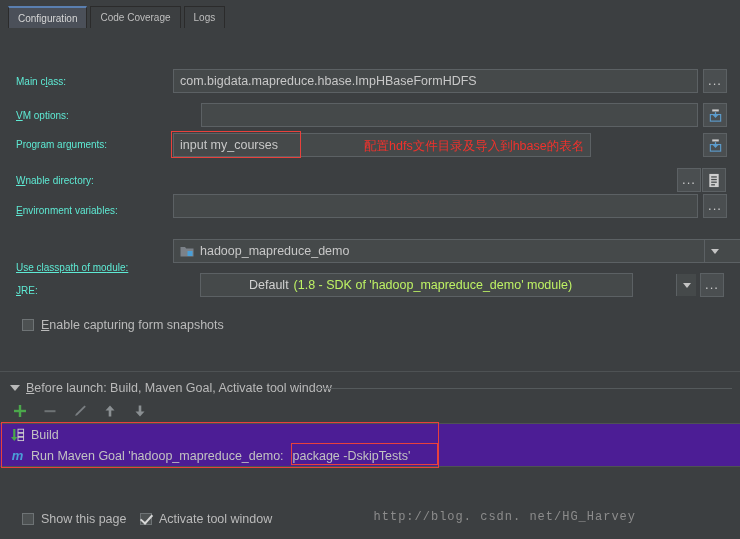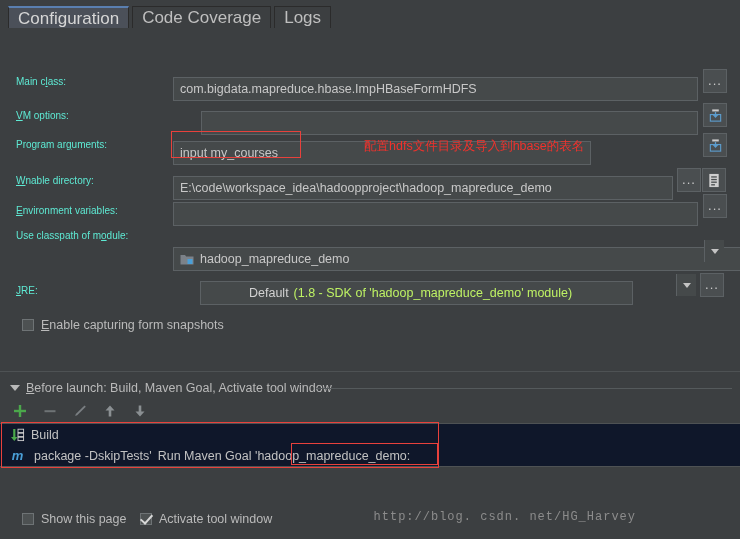--- a/index.html
+++ b/index.html
@@ -15,21 +15,21 @@
 
   
   .tabbar {
     position: absolute; left: 0; top: 0; width: 740px; height: 28px;
     display: flex; align-items: flex-end; padding-left: 8px;
     background: #3c3f41;
   }
   .tab {
     height: 22px; line-height: 21px;
     padding: 0 9px;
-    font-size: 17px;
+    font-size: 10px;
     color: #bfbfbf;
     border: 1px solid #2b2b2b;
     border-bottom: none;
     background: #3c3f41;
     margin-right: 3px;
     white-space: nowrap;
   }
   .tab.selected {
     background: #4b5059;
     border-top: 2px solid #5a7fb0;
@@ -54,21 +54,20 @@
     background: #45494a;
     border: 1px solid #5c6164;
     height: 24px;
     display: flex;
     align-items: center;
     padding: 0 6px;
     font-size: 12.5px;
     color: #c8c8c8;
     white-space: nowrap;
     overflow: hidden;
-    margin-top: 8px;
   }
   .field.combo { padding-right: 22px; }
 
   .dim { color: #bef264; }
   .bright { color: #d2d2d2; }
 
   
   .btn {
     position: absolute;
     width: 24px; height: 24px;
@@ -140,21 +139,21 @@
     border-top: 6px solid #b9b9b9;
   }
   .bl-header .t { font-size: 12.5px; color: #bababa; white-space: nowrap; }
   .bl-line { position: absolute; top: 15px; height: 1px; background: #555a5c; }
 
   .bl-toolbar { position: absolute; left: 12px; top: 30px; display: flex; align-items: center; gap: 14px; }
   .ticon { width: 16px; height: 16px; position: relative; }
 
   .bl-list {
     position: absolute; left: 0; top: 50px; width: 740px; height: 44px;
-    background: #0f172a;
+    background: #4c1d95;
     border-top: 1px solid #4e5254;
     border-bottom: 1px solid #4e5254;
   }
   .bl-item {
     height: 21px; display: flex; align-items: center; gap: 6px;
     padding-left: 10px; font-size: 12.5px; color: #c2c2c2;
     white-space: nowrap;
   }
 
   
@@ -219,23 +218,20 @@
       <svg width="15" height="15" viewBox="0 0 16 16">
         <rect x="2.5" y="7" width="11" height="7" fill="none" stroke="#5c9ccc" stroke-width="1.2"></rect>
         <rect x="4.5" y="1.5" width="7" height="2.2" fill="#c9c9c9"></rect>
         <path d="M8 4.2 L8 9.2 M5.6 7 L8 9.6 L10.4 7" stroke="#5c9ccc" stroke-width="1.4" fill="none"></path>
       </svg>
     </div>
 
     <div class="lbl" style="left:16px; top:147px;">
       <u>W</u><span>nable directory:</span>
     </div>
-    <div class="field" style="left:173px; top:140px; width:500px;">
-      <span>E:\code\workspace_idea\hadoopproject\hadoop_mapreduce_demo</span>
-    </div>
     <div class="btn" style="left:677px; top:140px;">
       <span class="dots">...</span>
     </div>
     <div class="btn" style="left:702px; top:140px;">
       <svg width="14" height="15" viewBox="0 0 14 16">
         <rect x="2" y="1" width="10" height="14" fill="#cfcfcf"></rect>
         <rect x="4" y="3.5" width="6" height="1.4" fill="#4a4e50"></rect>
         <rect x="4" y="6.3" width="6" height="1.4" fill="#4a4e50"></rect>
         <rect x="4" y="9.1" width="6" height="1.4" fill="#4a4e50"></rect>
         <rect x="4" y="11.9" width="4" height="1.4" fill="#4a4e50"></rect>
@@ -245,21 +241,21 @@
     <div class="lbl" style="left:16px; top:177px;">
       <u>E</u><span>nvironment variables:</span>
     </div>
     <div class="field" style="left:173px; top:166px; width:525px;">
       <span></span>
     </div>
     <div class="btn" style="left:703px; top:166px;">
       <span class="dots">...</span>
     </div>
 
-    <div class="lbl" style="left:16px; top:202px;">
+    <div class="lbl" style="left:16px; top:234px;text-decoration:underline;">
       <span>Use classpath of m</span><u>o</u><span>dule:</span>
     </div>
     <div class="field combo" style="left:173px; top:211px; width:608px;">
       <svg width="14" height="13" viewBox="0 0 14 13" style="margin-right:6px;flex:none;">
         <path d="M0.5 2 L5 2 L6.2 3.4 L13.5 3.4 L13.5 11.5 L0.5 11.5 Z" fill="#7c8289"></path>
         <rect x="7.5" y="6" width="5" height="5" fill="#4a9fd8"></rect>
       </svg>
       <span>hadoop_mapreduce_demo</span>
     </div>
     <div class="comboarrow" style="left:704px; top:212px;">
@@ -333,22 +329,22 @@
         <svg width="15" height="14" viewBox="0 0 15 14" style="flex:none;">
           <path d="M3.2 1 L3.2 9 L1 9 L4.3 13 L7.6 9 L5.4 9 L5.4 1 Z" fill="#4ba84b"></path>
           <rect x="8" y="1.2" width="5.6" height="3.4" fill="none" stroke="#cfcfcf" stroke-width="0.9"></rect>
           <rect x="8" y="5.2" width="5.6" height="3.4" fill="none" stroke="#cfcfcf" stroke-width="0.9"></rect>
           <rect x="8" y="9.2" width="5.6" height="3.4" fill="none" stroke="#cfcfcf" stroke-width="0.9"></rect>
         </svg>
         <span>Build</span>
       </div>
       <div class="bl-item">
         <span style="color:#4a9fd8;font-style:italic;font-weight:bold;font-size:13px;flex:none;width:15px;text-align:center;">m</span>
+        <span>Run Maven Goal 'hadoop_mapreduce_demo:</span>
         <span style="margin-left:3px;">package -DskipTests'</span>
-        <span>Run Maven Goal 'hadoop_mapreduce_demo:</span>
       </div>
     </div>
 
     <div class="redbox" style="left:1px; top:49px; width:438px; height:46px;"></div>
     <div class="redbox" style="left:291px; top:70px; width:147px; height:22px;"></div>
   </div>
 
   <div class="bottombar">
     <div class="cbrow" style="left:22px; top:12px;">
       <span class="cb"></span>

